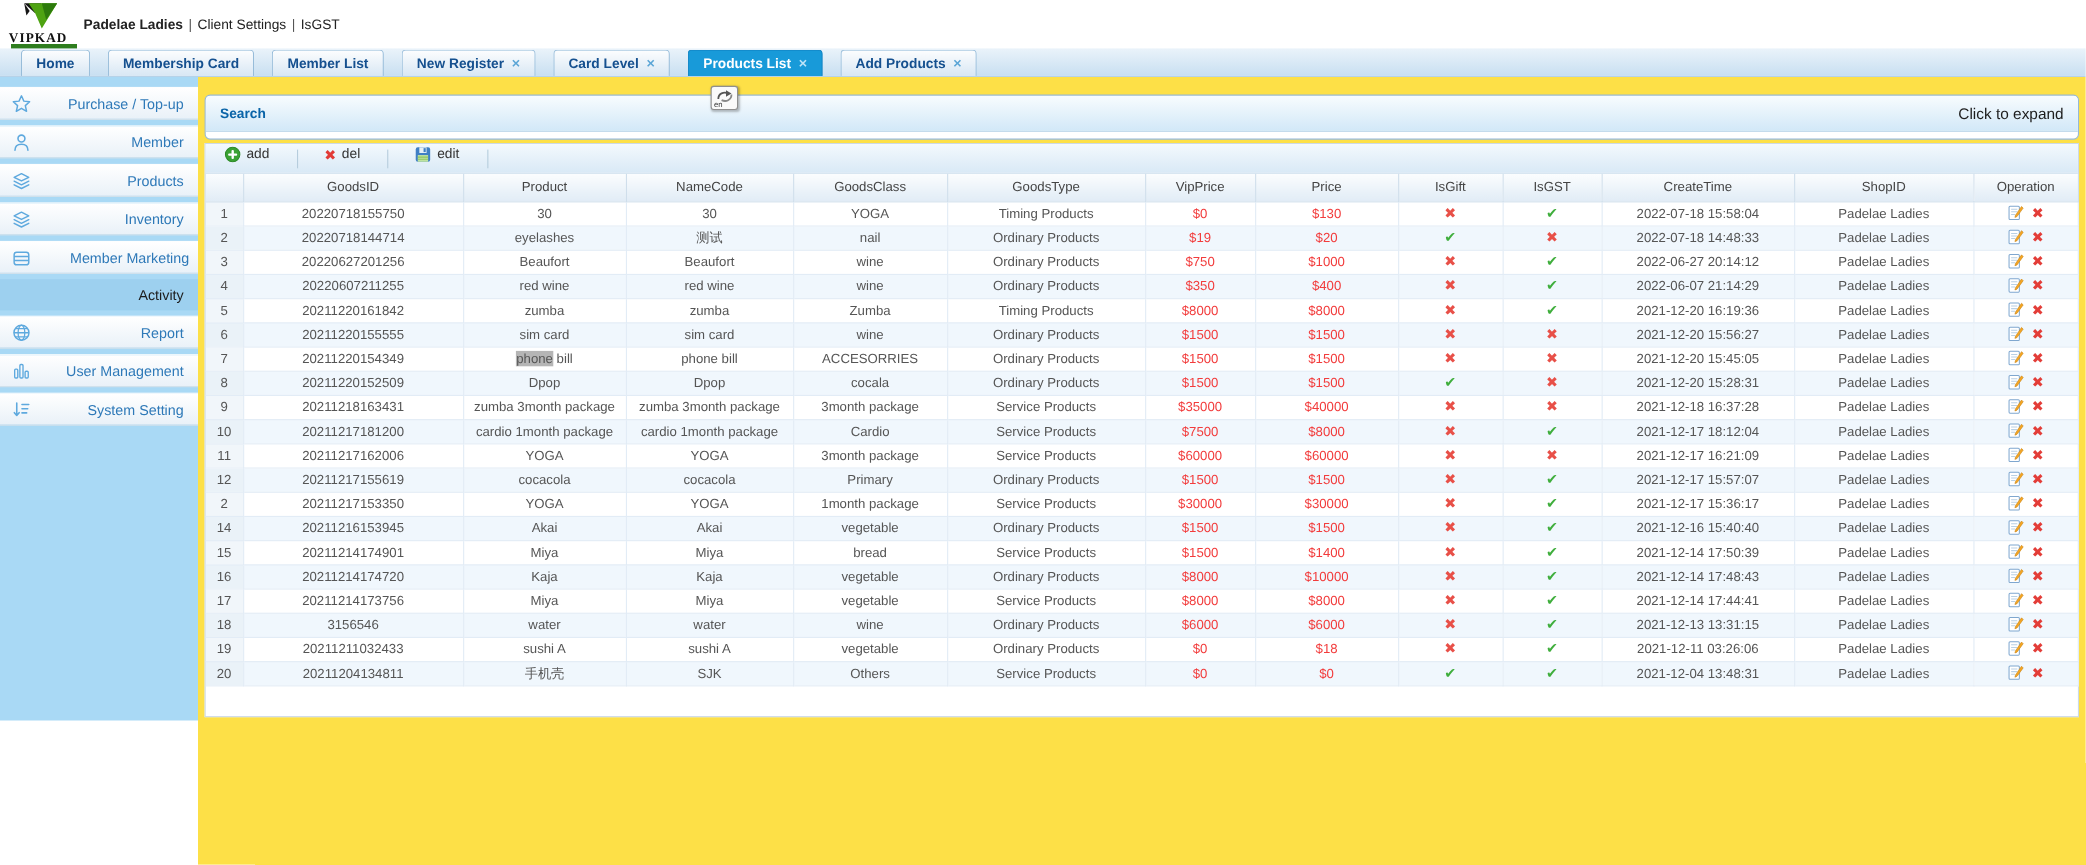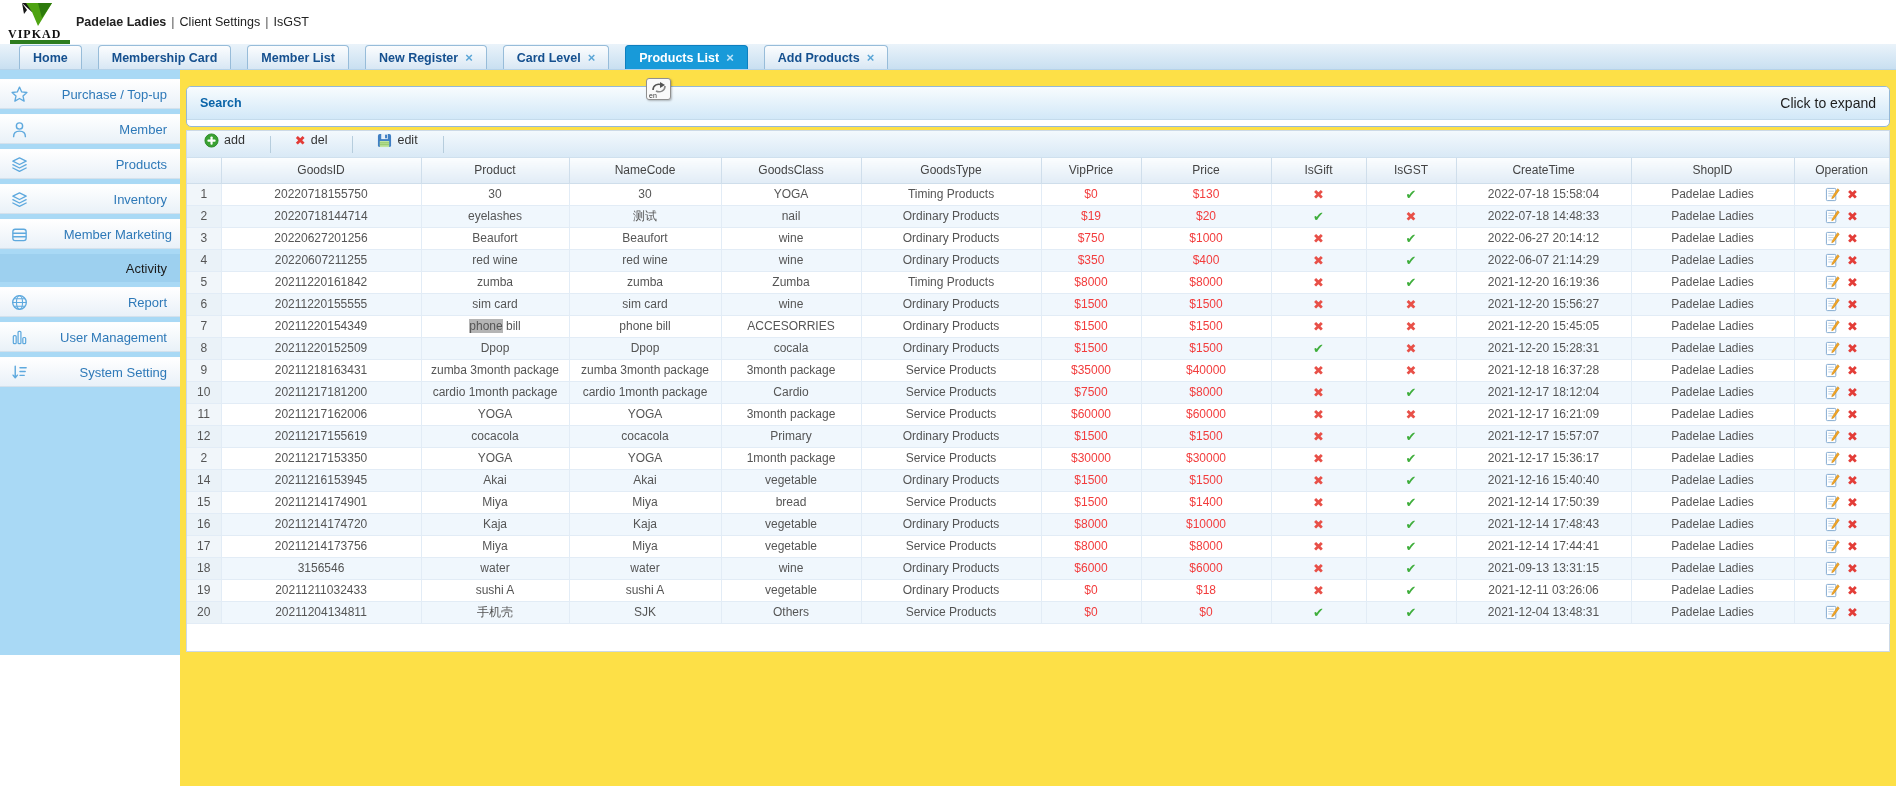--- a/index.html
+++ b/index.html
@@ -616,21 +616,21 @@
             <td class="numcell">18</td>
             <td>3156546</td>
             <td>water</td>
             <td>water</td>
             <td>wine</td>
             <td>Ordinary Products</td>
             <td class="price">$6000</td>
             <td class="price">$6000</td>
             <td><span class="crx">✖</span></td>
             <td><span class="chk">✔</span></td>
-            <td>2021-09-13 13:31:15</td>
+            <td>2021-12-13 13:31:15</td>
             <td>Padelae Ladies</td>
             <td class="opcell"><svg width="15" height="15" viewBox="0 0 16 16">
                 <rect x="1.5" y="1.5" width="10" height="13" rx="1" fill="#fff" stroke="#7fa7cf"></rect>
                 <path d="M3.5 4.5 H9.5 M3.5 7 H9.5 M3.5 9.5 H7.5" stroke="#b9d0e4" stroke-width="1"></path>
                 <path d="M13.6 1.8 15.2 3.4 9.2 11.6 7.2 12.4 7.8 10.3Z" fill="#f5a623" stroke="#c98413" stroke-width="0.6"></path>
               </svg><span class="opdel">✖</span></td>
           </tr>
           <tr>
             <td class="numcell">19</td>
             <td>20211211032433</td>

